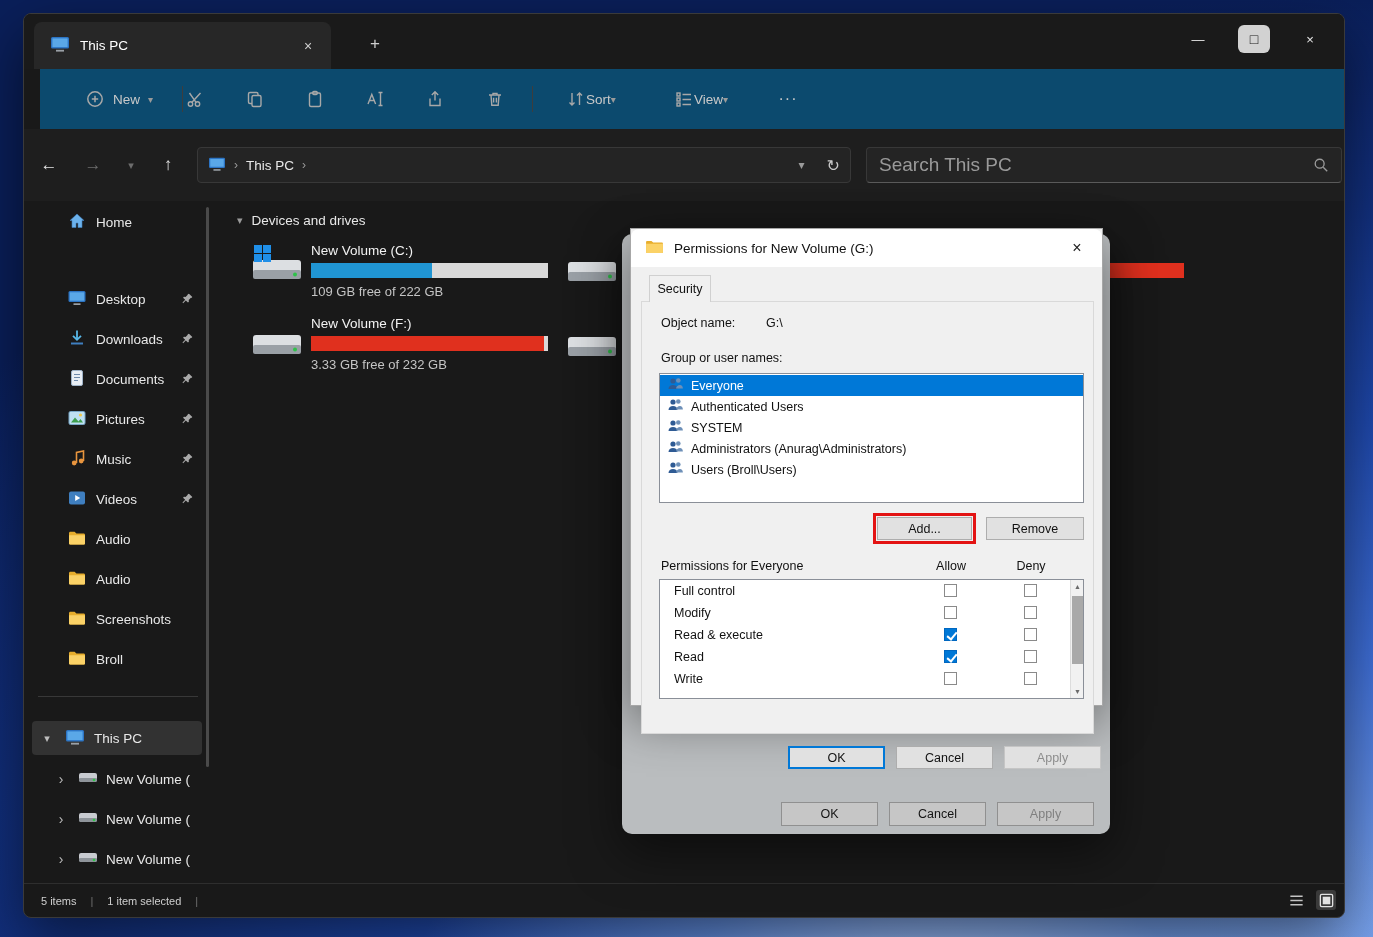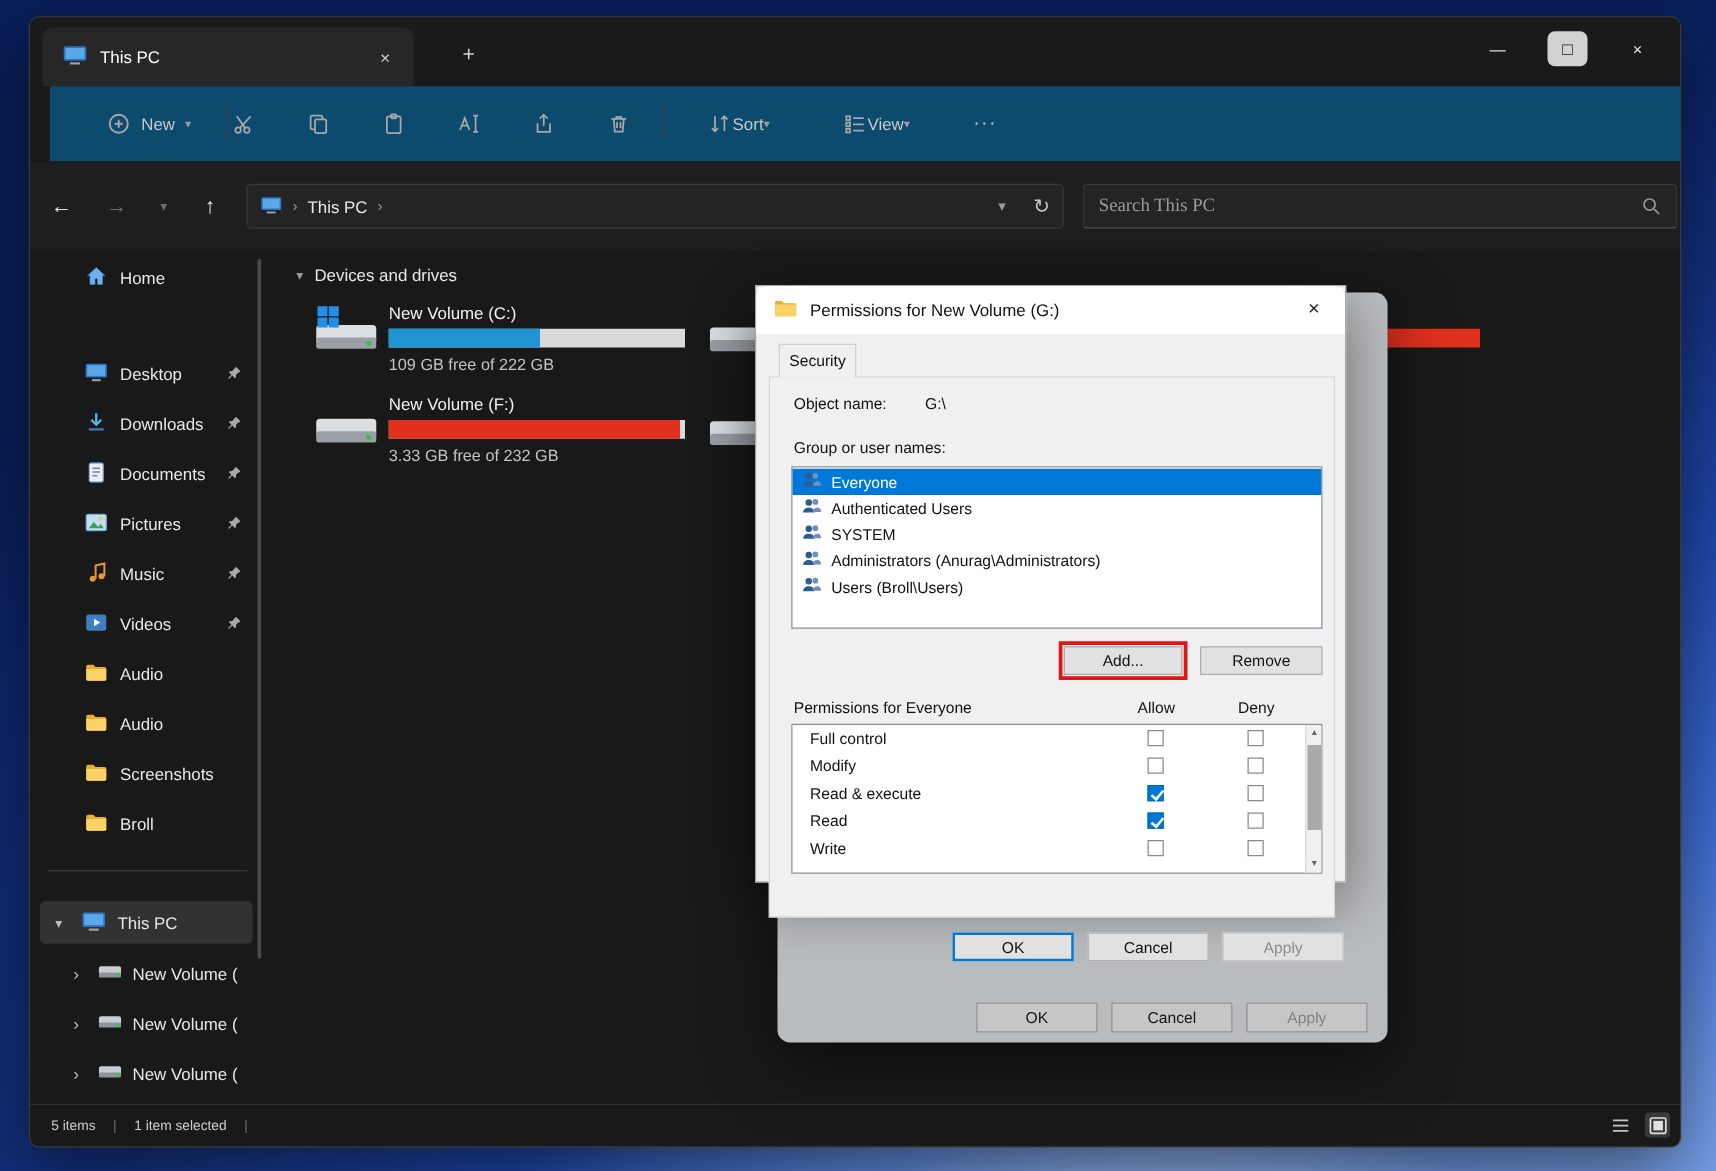--- a/index.html
+++ b/index.html
@@ -36,21 +36,21 @@
   .addressrow{position:absolute;left:0;top:115px;right:0;height:72px;background:#1e1e1e}
   .addressrow>*{position:absolute;top:18px;height:36px}
   .nav-btn{width:38px;display:flex;align-items:center;justify-content:center;color:#e3e3e3;font-size:17px;border-radius:4px}
   .nav-btn.dim{color:#6d6d6d}
   .addressbox{left:173px;width:654px;background:#242424;border:1px solid #383838;border-radius:4px;
     display:flex;align-items:center;gap:8px;padding:0 10px;color:#e8e8e8;font-size:13.5px}
   .bc-chev{color:#9a9a9a;font-size:12px}
   .spacer{flex:1}
   .searchbox{left:842px;width:476px;background:#242424;border:1px solid #383838;border-bottom-color:#5a5a5a;border-radius:4px;
     display:flex;align-items:center;padding:0 12px}
-  .searchbox input{flex:1;background:transparent;border:none;outline:none;color:#ddd;font-size:15px;font-family:Liberation Serif, serif}
+  .searchbox input{flex:1;background:transparent;border:none;outline:none;color:#ddd;font-size:19px;font-family:Liberation Sans, sans-serif}
   .searchbox input::placeholder{color:#9a9a9a}
 
   .body{position:absolute;left:0;top:187px;right:0;bottom:34px}
   .sidebar{position:absolute;left:0;top:0;width:186px;bottom:0}
   .side-item{position:absolute;left:8px;width:170px;height:34px;border-radius:4px;display:flex;align-items:center;
     gap:9px;padding-left:35px;color:#e8e8e8;font-size:13.5px;white-space:nowrap;overflow:hidden}
   .side-item.tree{padding-left:6px}
   .side-item.selected{background:#323232}
   .tree-chev{width:18px;text-align:center;color:#bdbdbd;font-size:11px;flex:0 0 18px}
   .tree-chev.r{font-size:14px}
@@ -75,21 +75,21 @@
   .sb-ic.active{background:#3a3a3a}
 
   
   .props-window{position:absolute;left:622px;top:234px;width:488px;height:600px;background:#c9ccce;border-radius:10px;
     box-shadow:0 18px 50px rgba(0,0,0,.5)}
   .props-dim{position:absolute;inset:0;background:rgba(0,0,0,.07);border-radius:10px}
   .pbtn{position:absolute;top:568px;width:97px;height:24px;background:#d6d6d6;border:1px solid #9b9b9b;
     display:flex;align-items:center;justify-content:center;font-size:12.5px;color:#161616}
   .pbtn.disabled{color:#8a8a8a}
 
-  .perm-dialog{position:absolute;left:604px;top:228px;width:473px;height:478px;background:#f0f0f0;
+  .perm-dialog{position:absolute;left:630px;top:228px;width:473px;height:478px;background:#f0f0f0;
     border:1px solid #a7a7a7;border-radius:0;box-shadow:0 16px 45px rgba(0,0,0,.45);font-size:12.5px;color:#111}
   .pd-title{position:absolute;left:0;top:0;right:0;height:38px;background:#fff;border-radius:8px 8px 0 0;
     display:flex;align-items:center;gap:10px;padding-left:14px;font-size:13.5px}
   .pd-close{position:absolute;right:8px;top:7px;width:34px;height:24px;display:flex;align-items:center;justify-content:center;
     color:#222;font-size:16px;border-radius:4px}
   .pd-tab{position:absolute;left:18px;top:46px;width:62px;height:27px;background:#f0f0f0;border:1px solid #d0d0d0;border-bottom:none;
     display:flex;align-items:center;justify-content:center;z-index:2}
   .pd-page{position:absolute;left:10px;top:72px;width:453px;height:433px;background:#f0f0f0;border:1px solid #d9d9d9;z-index:1}
   .pd-text{position:absolute;z-index:3}
   .glist{position:absolute;left:28px;top:144px;width:425px;height:130px;background:#fff;border:1px solid #8a8f98;z-index:3;padding-top:1px}

